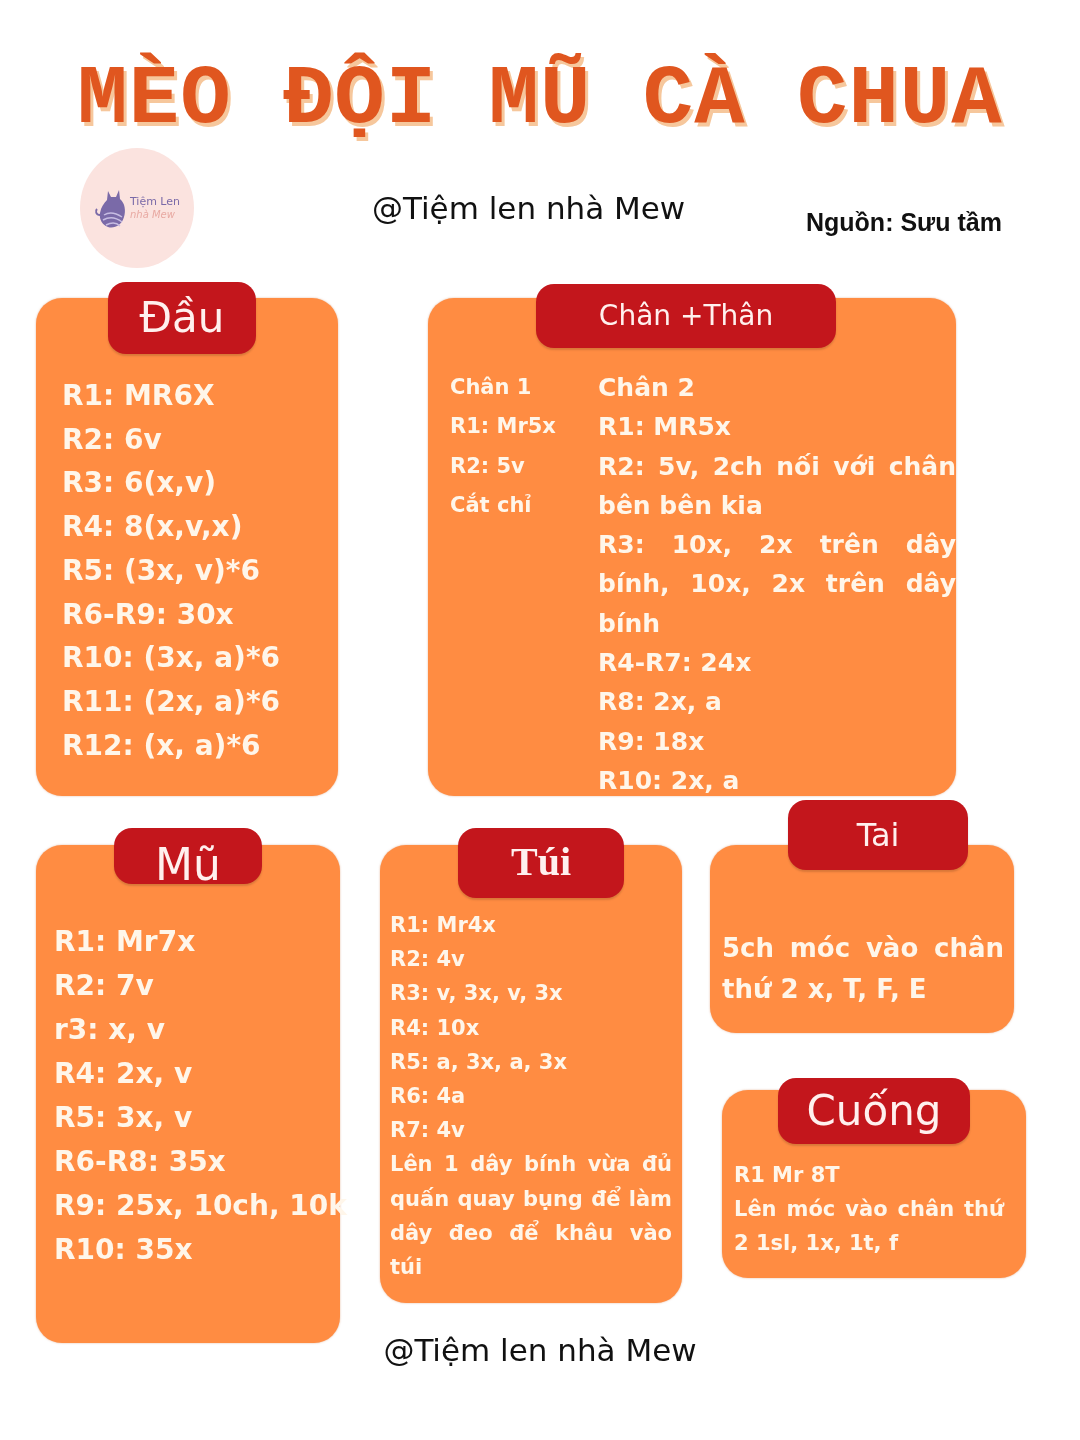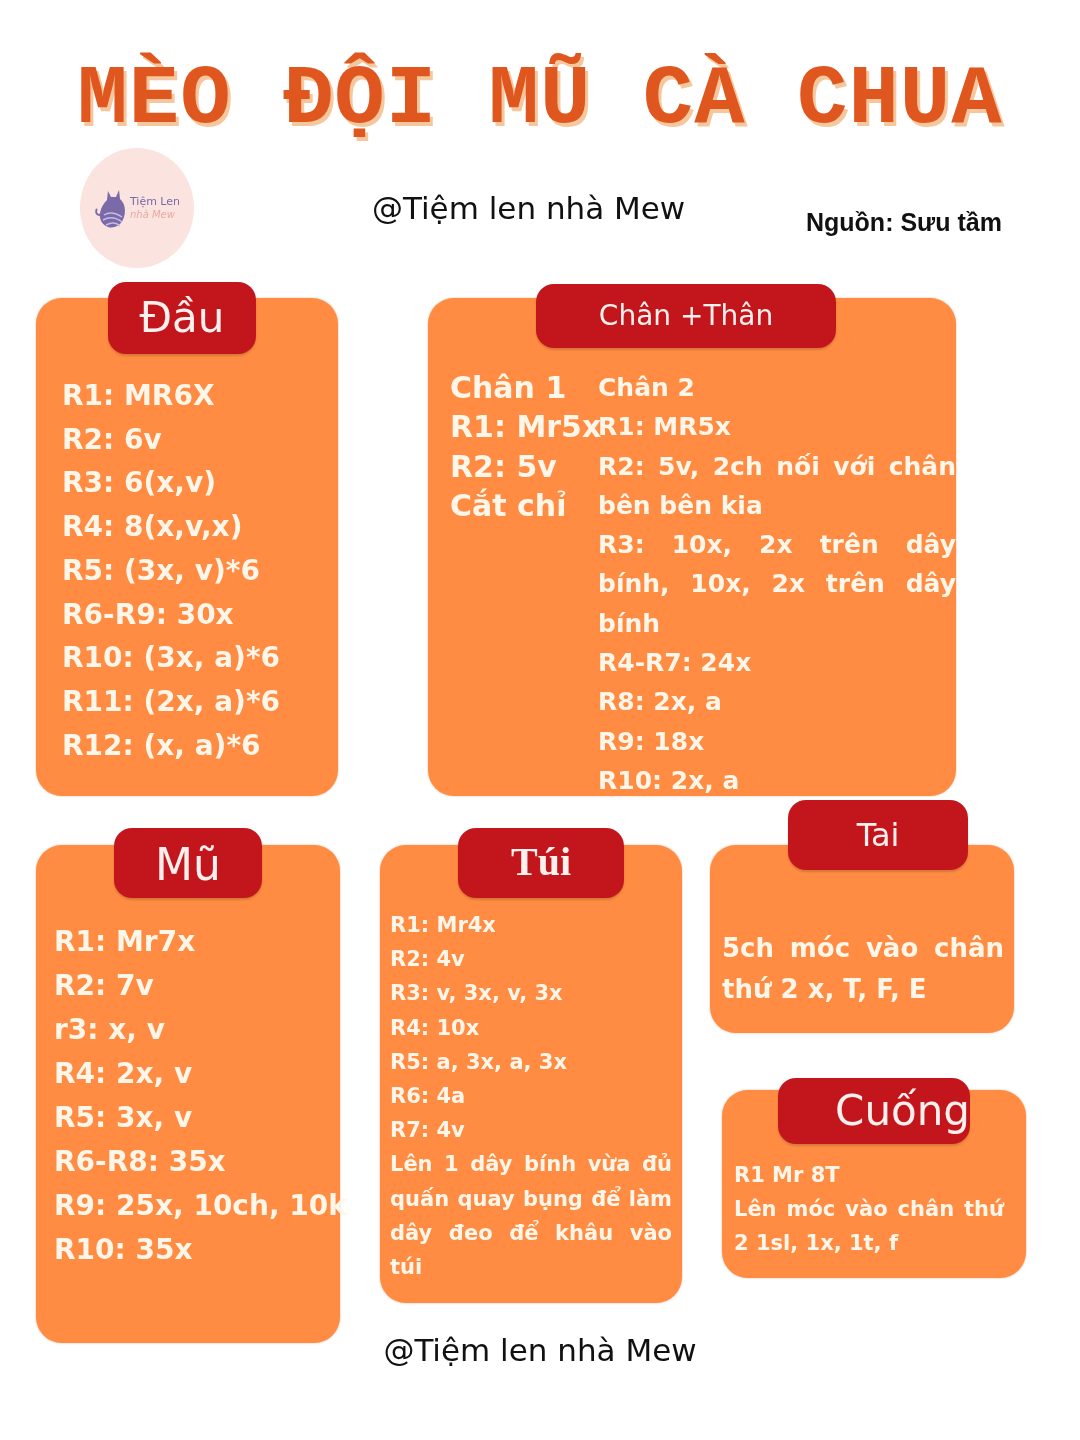--- a/index.html
+++ b/index.html
@@ -77,39 +77,39 @@
   <div>R4: 8(x,v,x)</div>
   <div>R5: (3x, v)*6</div>
   <div>R6-R9: 30x</div>
   <div>R10: (3x, a)*6</div>
   <div>R11: (2x, a)*6</div>
   <div>R12: (x, a)*6</div>
 </div>
 
 <div class="card" style="left:428px; top:298px; width:528px; height:498px;"></div>
 <div class="badge" style="left:536px; top:284px; width:300px; height:64px; line-height:64px; font-size:28px;">Chân +Thân</div>
-<div class="lines" style="left:450px; top:368px; font-size:30px; line-height:39.3px;">
+<div class="lines" style="left:450px; top:368px; font-size:21px; line-height:39.3px;">
   <div>Chân 1</div>
   <div>R1: Mr5x</div>
   <div>R2: 5v</div>
   <div>Cắt chỉ</div>
 </div>
 <div class="lines justify" style="left:598px; top:368px; width:358px; font-size:25px; line-height:39.3px;">
   <div>Chân 2</div>
   <div>R1: MR5x</div>
   <div>R2: 5v, 2ch nối với chân bên bên kia</div>
   <div>R3: 10x, 2x trên dây bính, 10x, 2x trên dây bính</div>
   <div>R4-R7: 24x</div>
   <div>R8: 2x, a</div>
   <div>R9: 18x</div>
   <div>R10: 2x, a</div>
 </div>
 
 <div class="card" style="left:36px; top:845px; width:304px; height:498px;"></div>
-<div class="badge" style="left:114px; top:828px; width:148px; height:70px; line-height:74px; font-size:44px;">Mũ</div>
+<div class="badge" style="left:114px; top:828px; width:148px; height:56px; line-height:74px; font-size:44px;">Mũ</div>
 <div class="lines" style="left:54px; top:920px; font-size:28px; line-height:44px;">
   <div>R1: Mr7x</div>
   <div>R2: 7v</div>
   <div>r3: x, v</div>
   <div>R4: 2x, v</div>
   <div>R5: 3x, v</div>
   <div>R6-R8: 35x</div>
   <div>R9: 25x, 10ch, 10k</div>
   <div>R10: 35x</div>
 </div>
@@ -127,19 +127,19 @@
   <div>Lên 1 dây bính vừa đủ quấn quay bụng để làm dây đeo để khâu vào túi</div>
 </div>
 
 <div class="card" style="left:710px; top:845px; width:304px; height:188px;"></div>
 <div class="badge" style="left:788px; top:800px; width:180px; height:70px; line-height:70px; font-size:32px;">Tai</div>
 <div class="lines justify" style="left:722px; top:928px; width:282px; font-size:26px; line-height:41px;">
   <div>5ch móc vào chân thứ 2 x, T, F, E</div>
 </div>
 
 <div class="card" style="left:722px; top:1090px; width:304px; height:188px;"></div>
-<div class="badge" style="left:778px; top:1078px; width:192px; height:66px; line-height:66px; font-size:42px;text-align:right;">Cuống</div>
+<div class="badge" style="left:778px; top:1078px; width:192px; height:66px; line-height:66px; font-size:42px;">Cuống</div>
 <div class="lines justify" style="left:734px; top:1158px; width:270px; font-size:21px; line-height:34px;">
   <div>R1 Mr 8T</div>
   <div>Lên móc vào chân thứ 2 1sl, 1x, 1t, f</div>
 </div>
 
 <div class="footer">@Tiệm len nhà Mew</div>
 
 </body></html>

